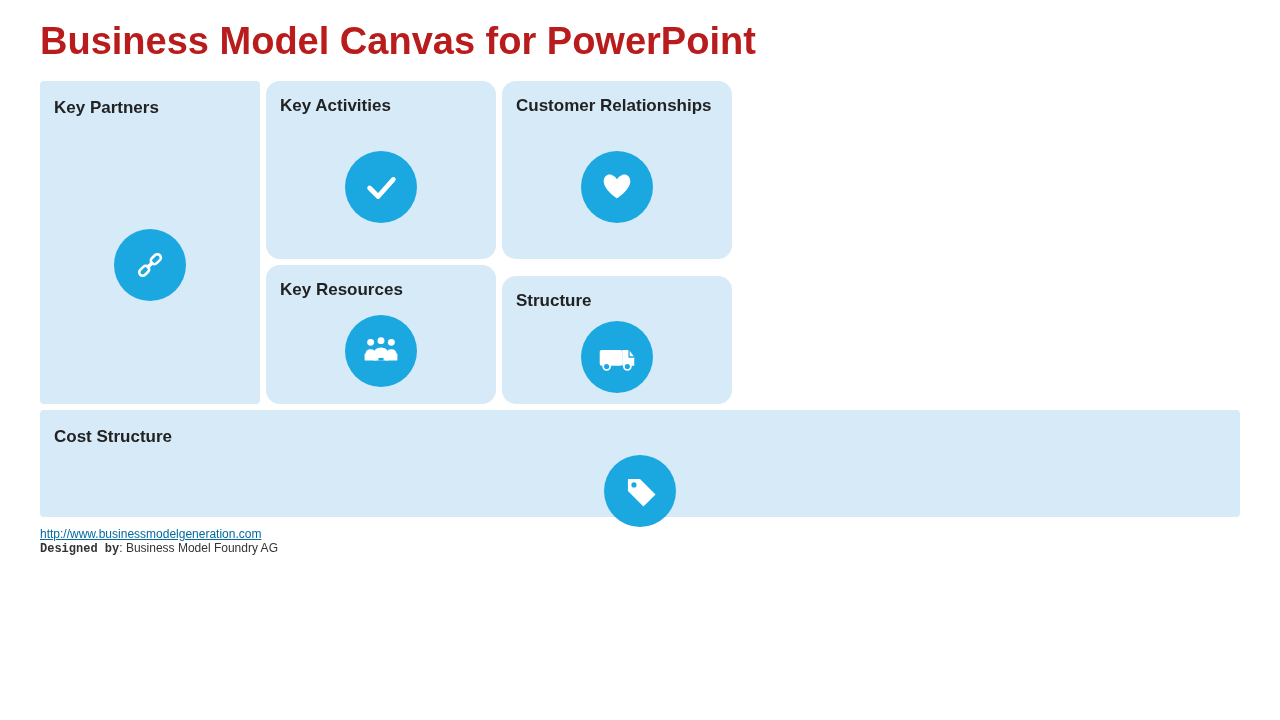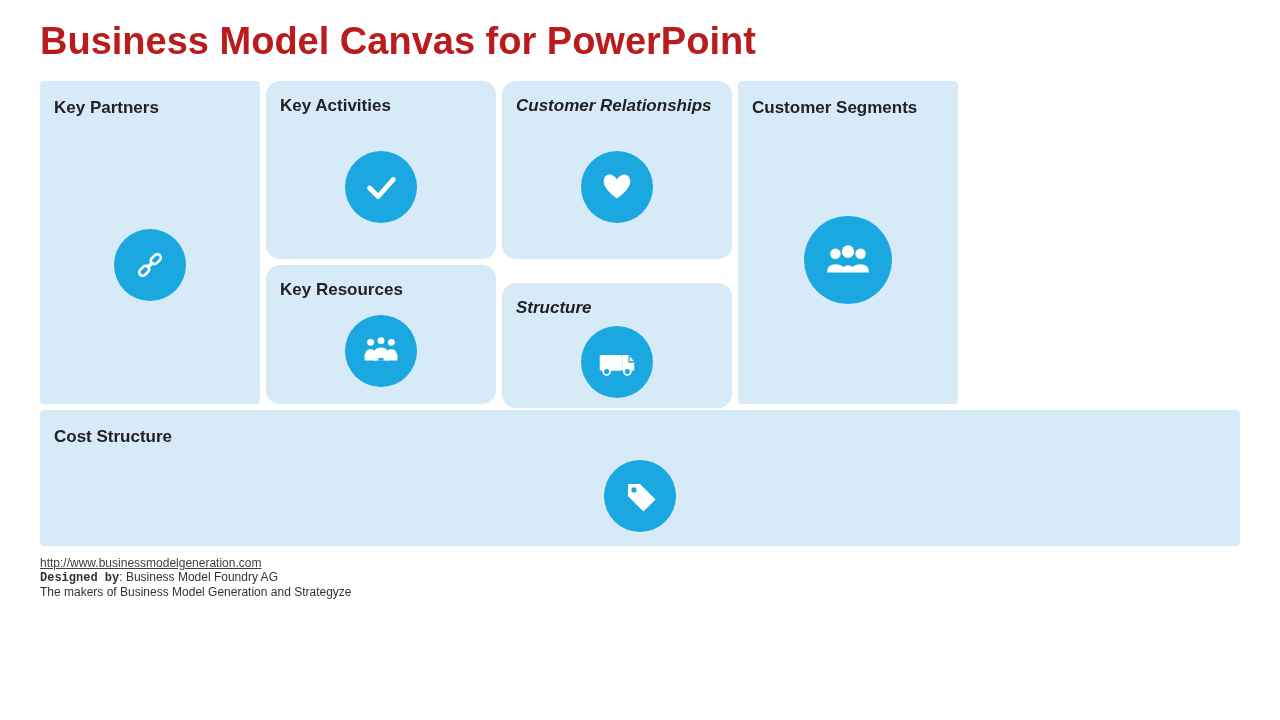--- a/index.html
+++ b/index.html
@@ -22,21 +22,21 @@
       gap: 6px;
     }
     .row-top {
       display: flex;
       gap: 6px;
       height: 323px;
     }
     .row-bottom {
       display: flex;
       gap: 0;
-      height: 136px;
+      height: 107px;
     }
     .cell {
       background: #d6eaf8;
       border-radius: 4px;
       padding: 16px 14px 10px 14px;
       display: flex;
       flex-direction: column;
       align-items: flex-start;
       position: relative;
     }
@@ -59,21 +59,21 @@
     }
     .icon-circle svg {
       fill: white;
       width: 38px;
       height: 38px;
     }
     
     .col-key-partners { flex: 0 0 220px; }
     .col-key-activities { flex: 0 0 230px; display: flex; flex-direction: column; gap: 6px; background: transparent; padding: 0; }
     .col-value-prop { flex: 0 0 230px; }
-    .col-customer-rel { flex: 0 0 230px; display: flex; flex-direction: column; gap: 24px; background: transparent; padding: 0; font-style: italic; }
+    .col-customer-rel { flex: 0 0 230px; display: flex; flex-direction: column; gap: 17px; background: transparent; padding: 0; }
     .col-customer-seg { flex: 0 0 220px; }
 
     .sub-cell {
       background: #d6eaf8;
       border-radius: 14px;
       padding: 14px 14px 10px 14px;
       display: flex;
       flex-direction: column;
       align-items: flex-start;
     }
@@ -115,21 +115,21 @@
     
     .col-cost { flex: 1; }
     .col-revenue { flex: 1; }
 
     .footer {
       margin-top: 10px;
       font-size: 12px;
       color: #333;
     }
     .footer a {
-      color: #404040;
+      color: #0369a1;
       text-decoration: underline;
     }
     .footer .designed {
       font-weight: 700;
       font-family: Liberation Mono, monospace;
     }
   </style>
 </head>
 <body>
 
@@ -214,34 +214,20 @@
               <path d="M28 18 L28 32 L42 32 L42 22 L36 14 L28 14 Z" fill="white"></path>
               <path d="M36 14 L36 22 L42 22" fill="none" stroke="#1ba8e0" stroke-width="1.5"></path>
               <circle cx="10" cy="33" r="4" fill="#1ba8e0" stroke="white" stroke-width="2"></circle>
               <circle cx="34" cy="33" r="4" fill="#1ba8e0" stroke="white" stroke-width="2"></circle>
             </svg>
           </div>
         </div>
       </div>
     </div>
 
-    <div class="cell col-customer-seg">
-      <span class="cell-label">Customer Segments</span>
-      <div class="icon-area">
-        <div class="icon-circle">
-
-          <svg viewBox="0 0 44 44" xmlns="http://www.w3.org/2000/svg">
-            <circle cx="10" cy="16" r="5" fill="white"></circle>
-            <circle cx="34" cy="16" r="5" fill="white"></circle>
-            <circle cx="22" cy="14" r="6" fill="white"></circle>
-            <path d="M2 34 Q2 26 10 26 Q15 26 18 29 Q19 27 22 27 Q25 27 26 29 Q29 26 34 26 Q42 26 42 34Z" fill="white"></path>
-          </svg>
-        </div>
-      </div>
-    </div>
 
   </div>
 
   <div class="row-bottom">
 
     <div class="cell col-cost">
       <span class="cell-label">Cost Structure</span>
       <div class="icon-area">
         <div class="icon-circle">
 
@@ -252,14 +238,13 @@
         </div>
       </div>
     </div>
 
   </div>
 </div>
 
 <div class="footer">
   <div><a href="#">http://www.businessmodelgeneration.com</a></div>
   <div><span class="designed">Designed by</span><span>: Business Model Foundry AG</span></div>
-  <div><span>The makers of Business Model Generation and Strategyze</span></div>
 </div>
 
 </body></html>

